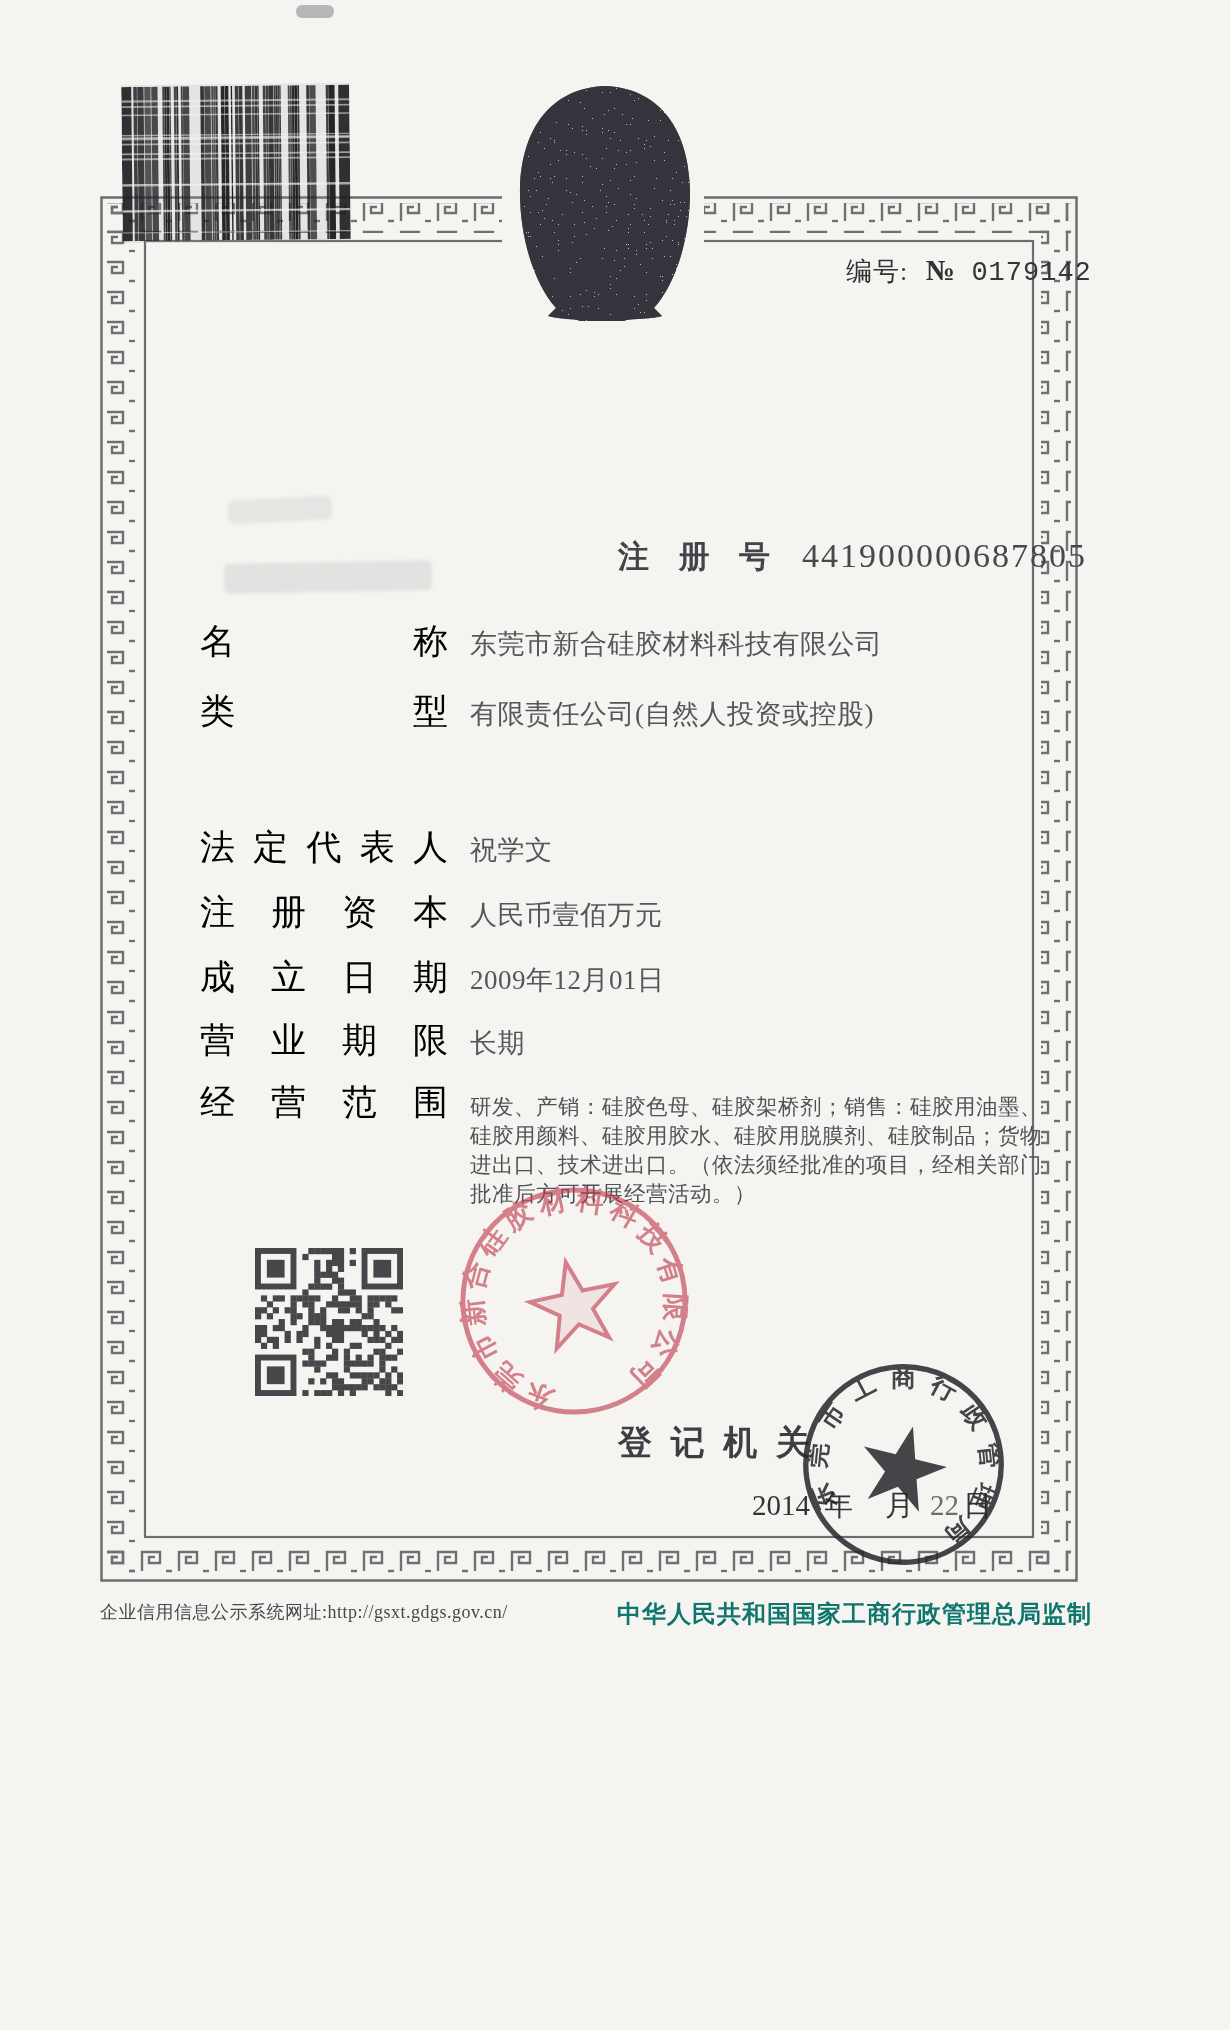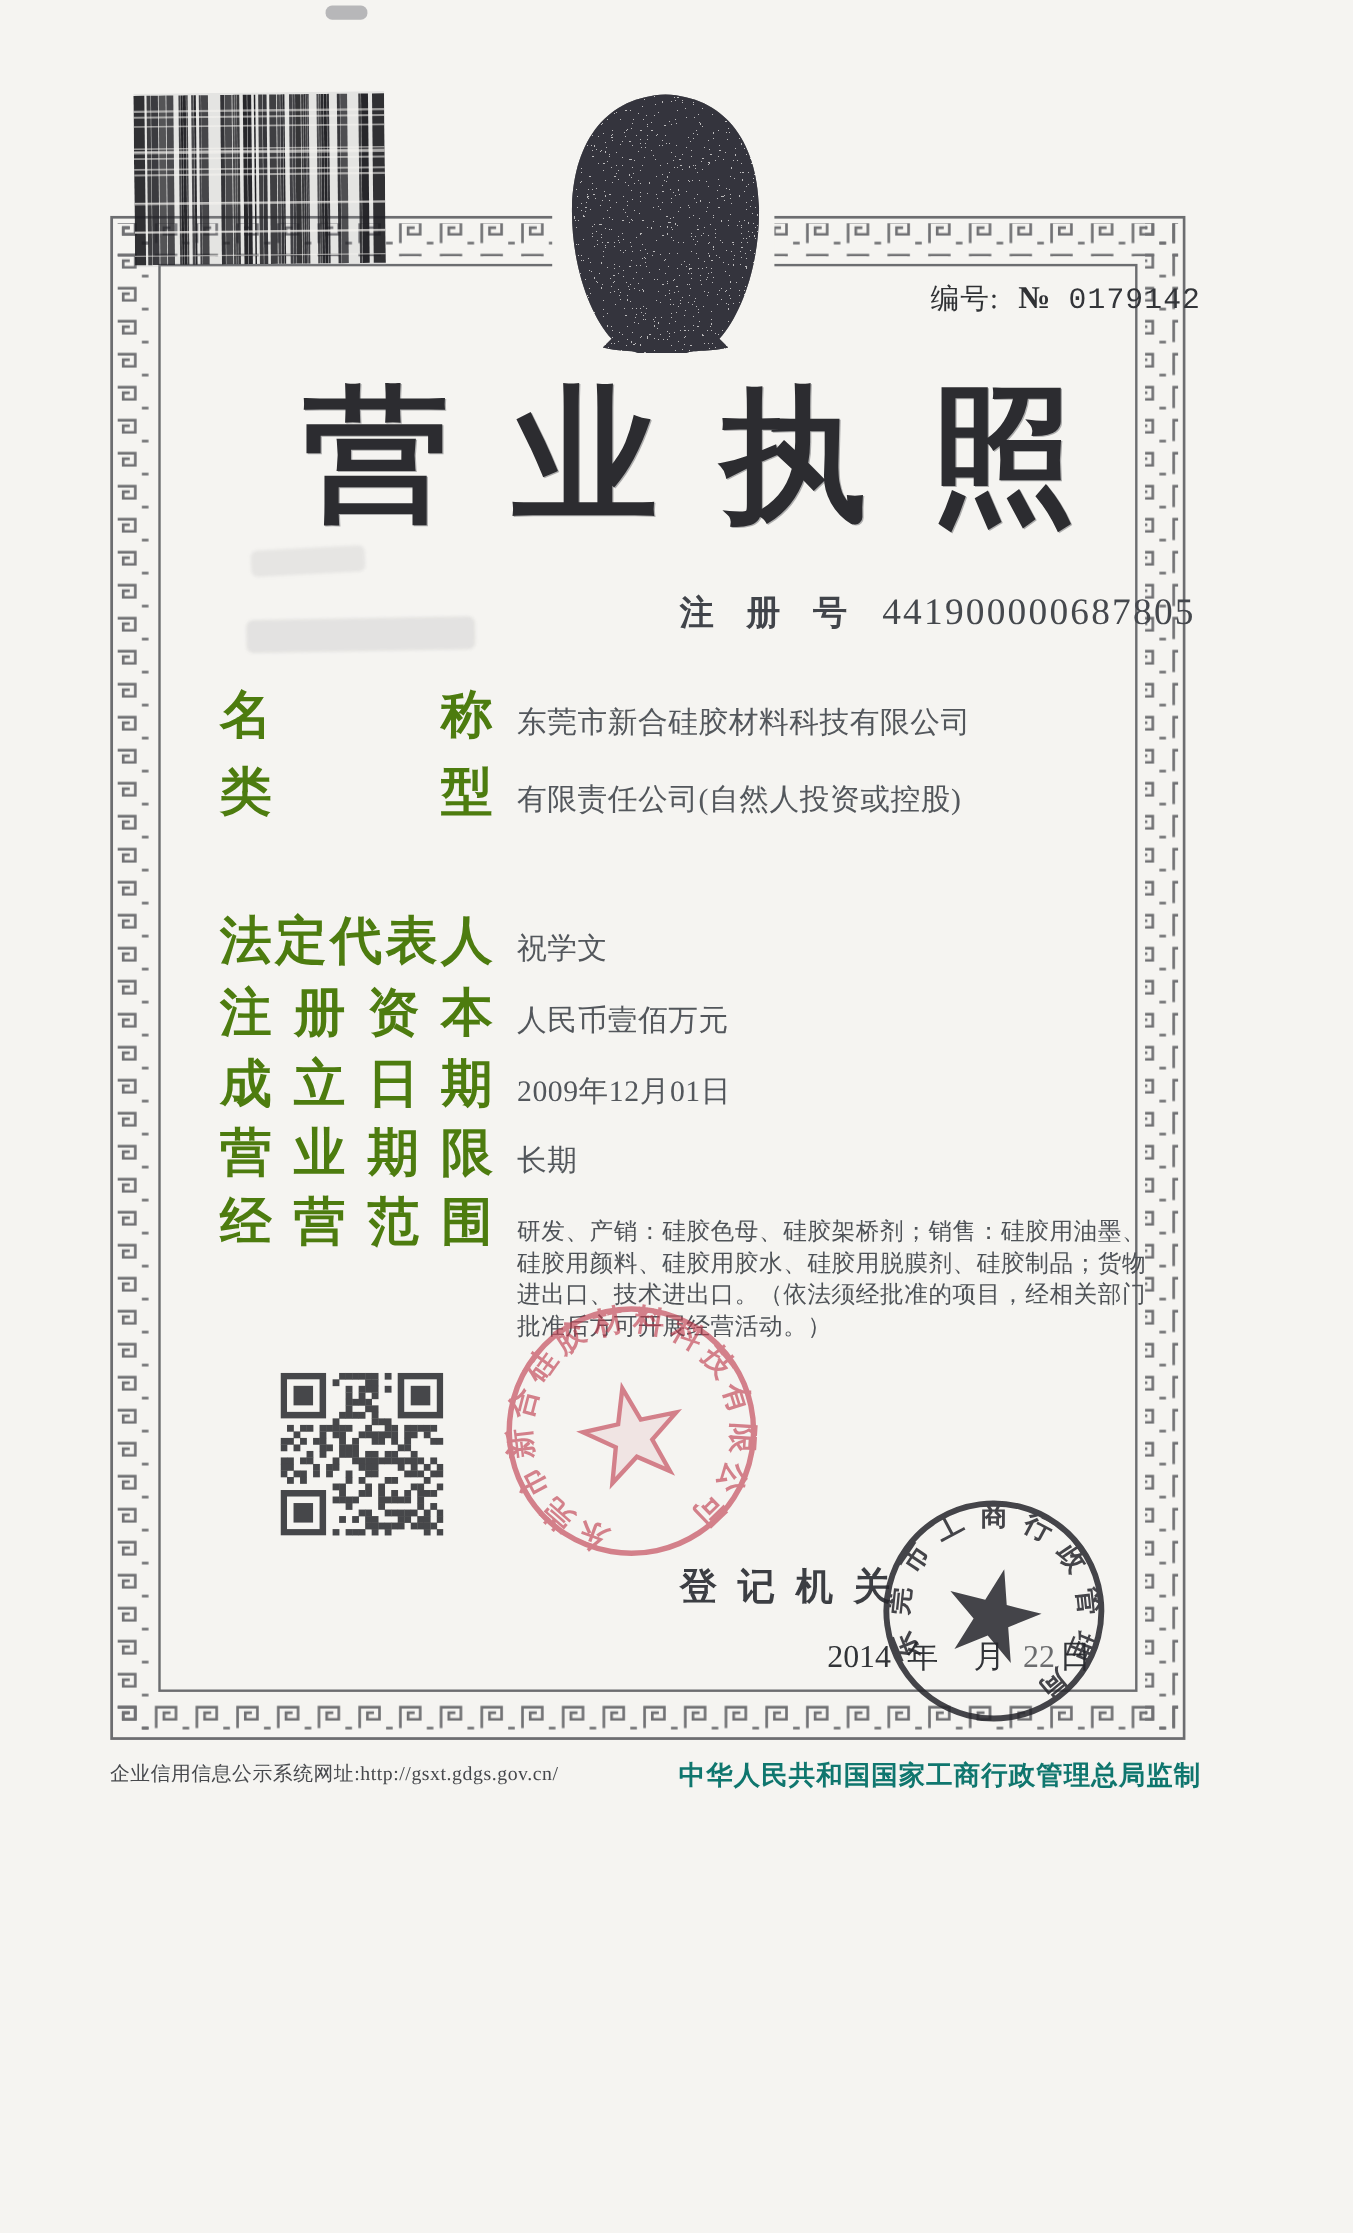--- a/index.html
+++ b/index.html
@@ -20,21 +20,21 @@
          font-family:"Liberation Sans","DejaVu Sans",sans-serif;
          font-size:132px;line-height:1.15;font-weight:900;color:#2c2c30;letter-spacing:58px;white-space:nowrap;
          text-shadow:1px 1px 0 rgba(44,44,48,.35);}
   
   .regno{position:absolute;left:618px;top:536px;z-index:4;display:flex;align-items:baseline;}
   .regno-label{display:inline-block;width:152px;font-size:31px;font-weight:600;color:#41444a;
                text-align:justify;text-align-last:justify;}
   .regno-value{margin-left:32px;font-size:34px;letter-spacing:2px;color:#45484d;}
   
   .row{position:absolute;left:200px;z-index:4;display:flex;align-items:baseline;}
-  .flabel{display:inline-block;width:248px;flex:0 0 248px;font-size:47px;font-weight:700;color:#4d7c0f;
+  .flabel{display:inline-block;width:248px;flex:0 0 248px;font-size:35px;font-weight:400;color:#000000;
           text-align:justify;text-align-last:justify;letter-spacing:0;}
   .fvalue{margin-left:22px;font-size:27px;color:#53575c;letter-spacing:.5px;}
   .fvalue.scope{width:578px;font-size:21.5px;line-height:29px;color:#4e5257;}
   
   .qr{position:absolute;left:255px;top:1248px;z-index:4;opacity:.88;}
   .company-seal{position:absolute;left:455px;top:1182px;z-index:5;opacity:.62;}
   .seal-red-text text{font:700 28px "Liberation Serif","DejaVu Serif",serif;fill:#bf3a4c;}
   .registrar-stamp{position:absolute;left:796px;top:1357px;z-index:6;opacity:.85;}
   .stamp-dark-text text{font:700 26px "Liberation Serif","DejaVu Serif",serif;fill:#26262c;}
   
@@ -155,21 +155,20 @@
       <path d="M107,4 C159,6 190,44 192,106 C193,158 176,204 156,226 L164,234 C150,238 132,236 126,239 H82 C76,236 64,238 50,234 L58,226 C38,204 21,158 22,106 C24,44 55,6 107,4 Z" fill="#2f2f36" opacity=".55" filter="url(#speck)"></path>
     </g>
   </svg>
 
   <div class="serial">
     <span>编号:</span>
     <span class="no-sym">№</span>
     <span class="serial-digits">0179142</span>
   </div>
 
-  <h1 class="title">营业执照</h1>
 
   <div class="regno">
     <span class="regno-label">注册号</span>
     <span class="regno-value">441900000687805</span>
   </div>
 
   <div class="row" style="top:618px">
     <span class="flabel">名称</span>
     <span class="fvalue">东莞市新合硅胶材料科技有限公司</span>
   </div>

